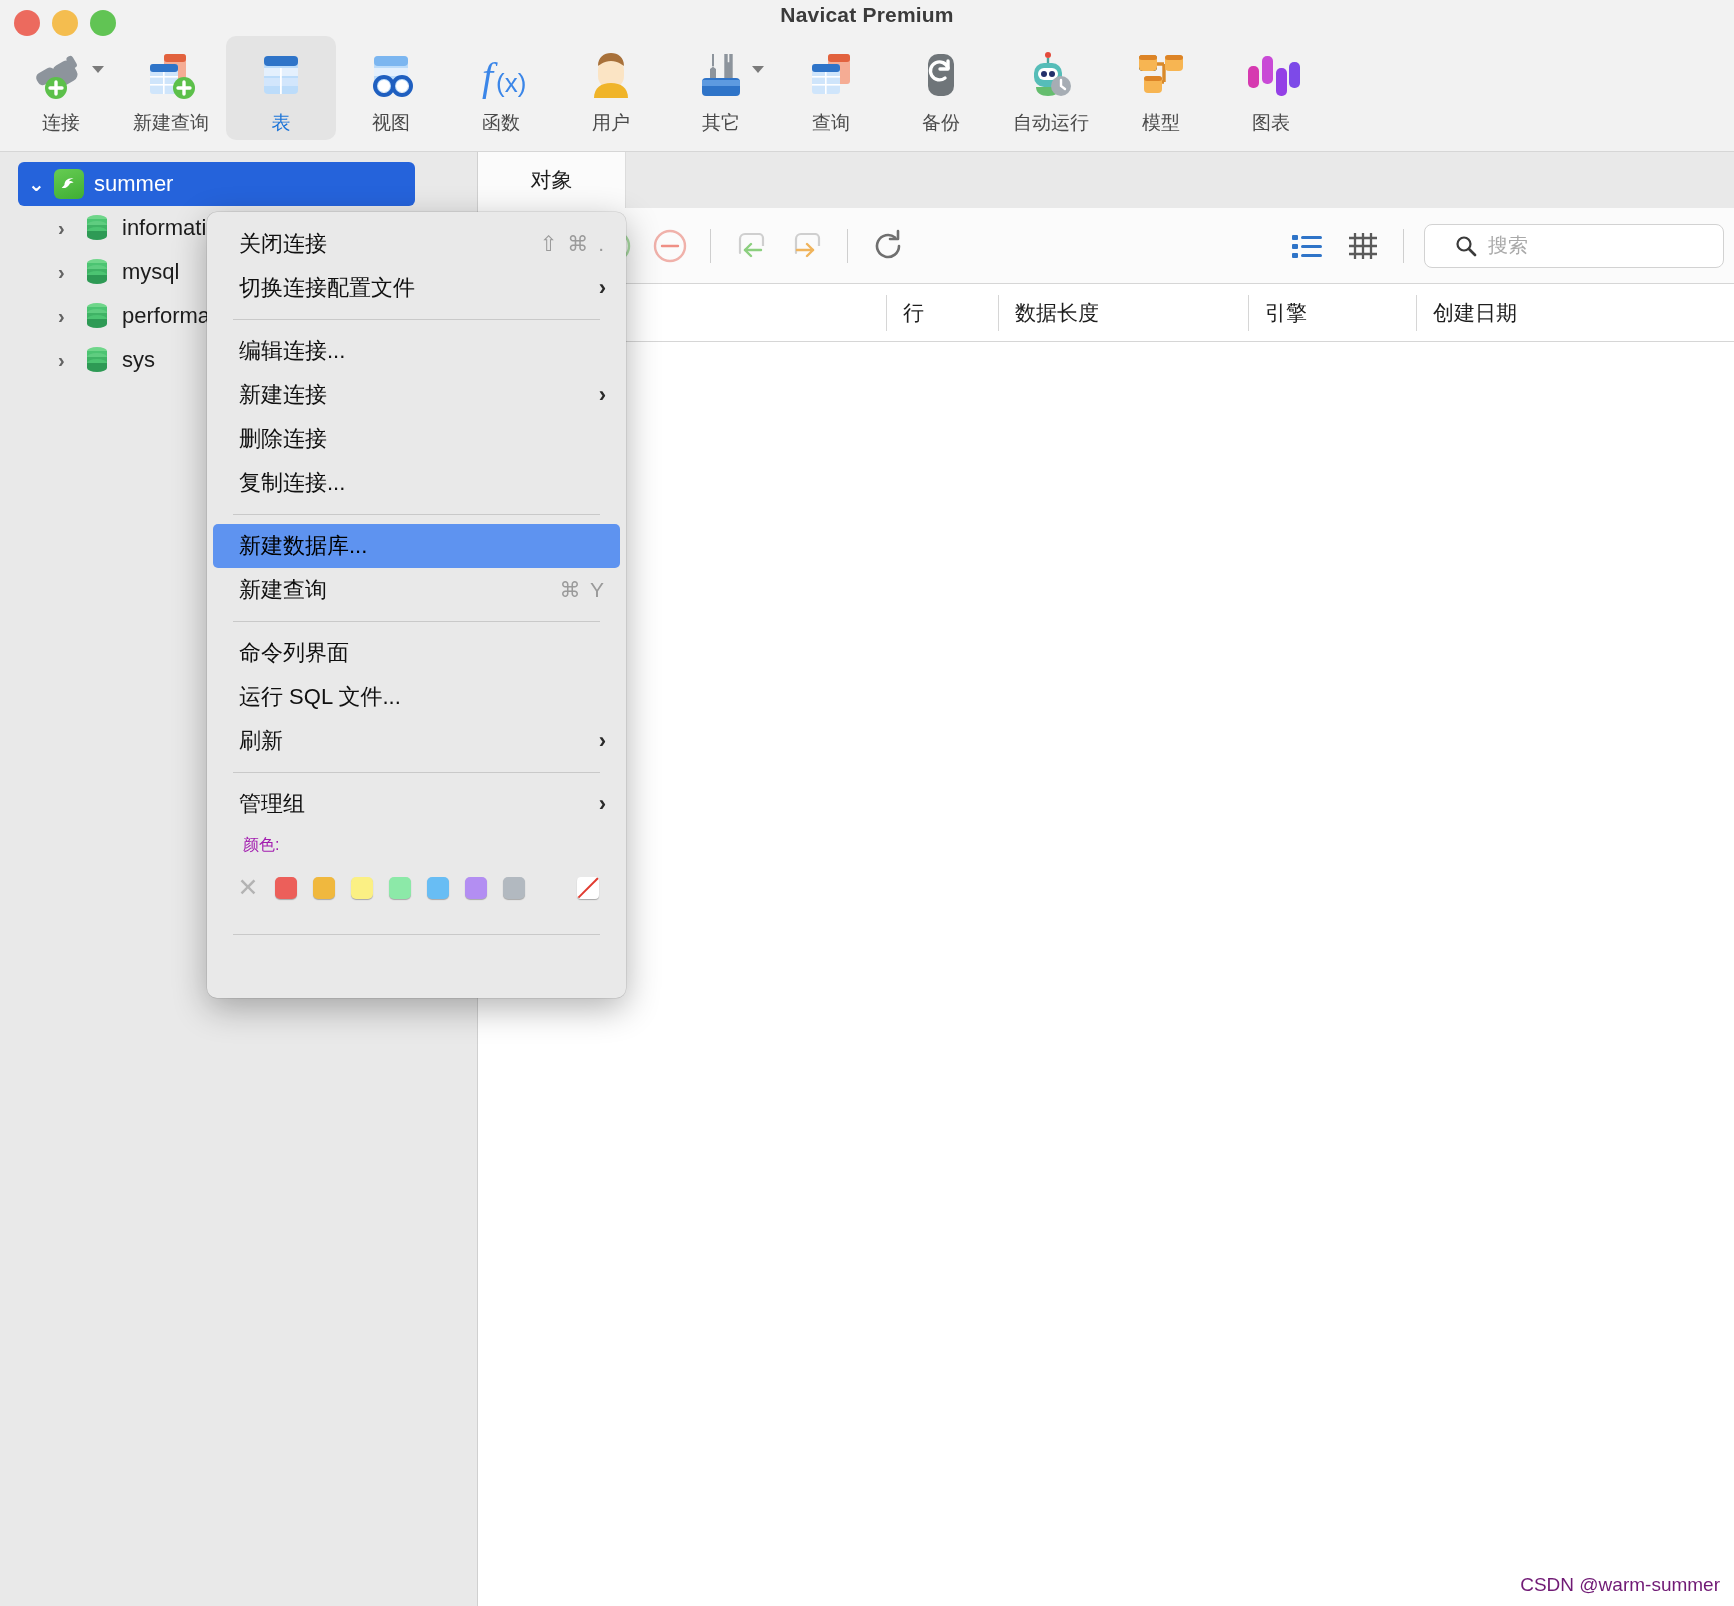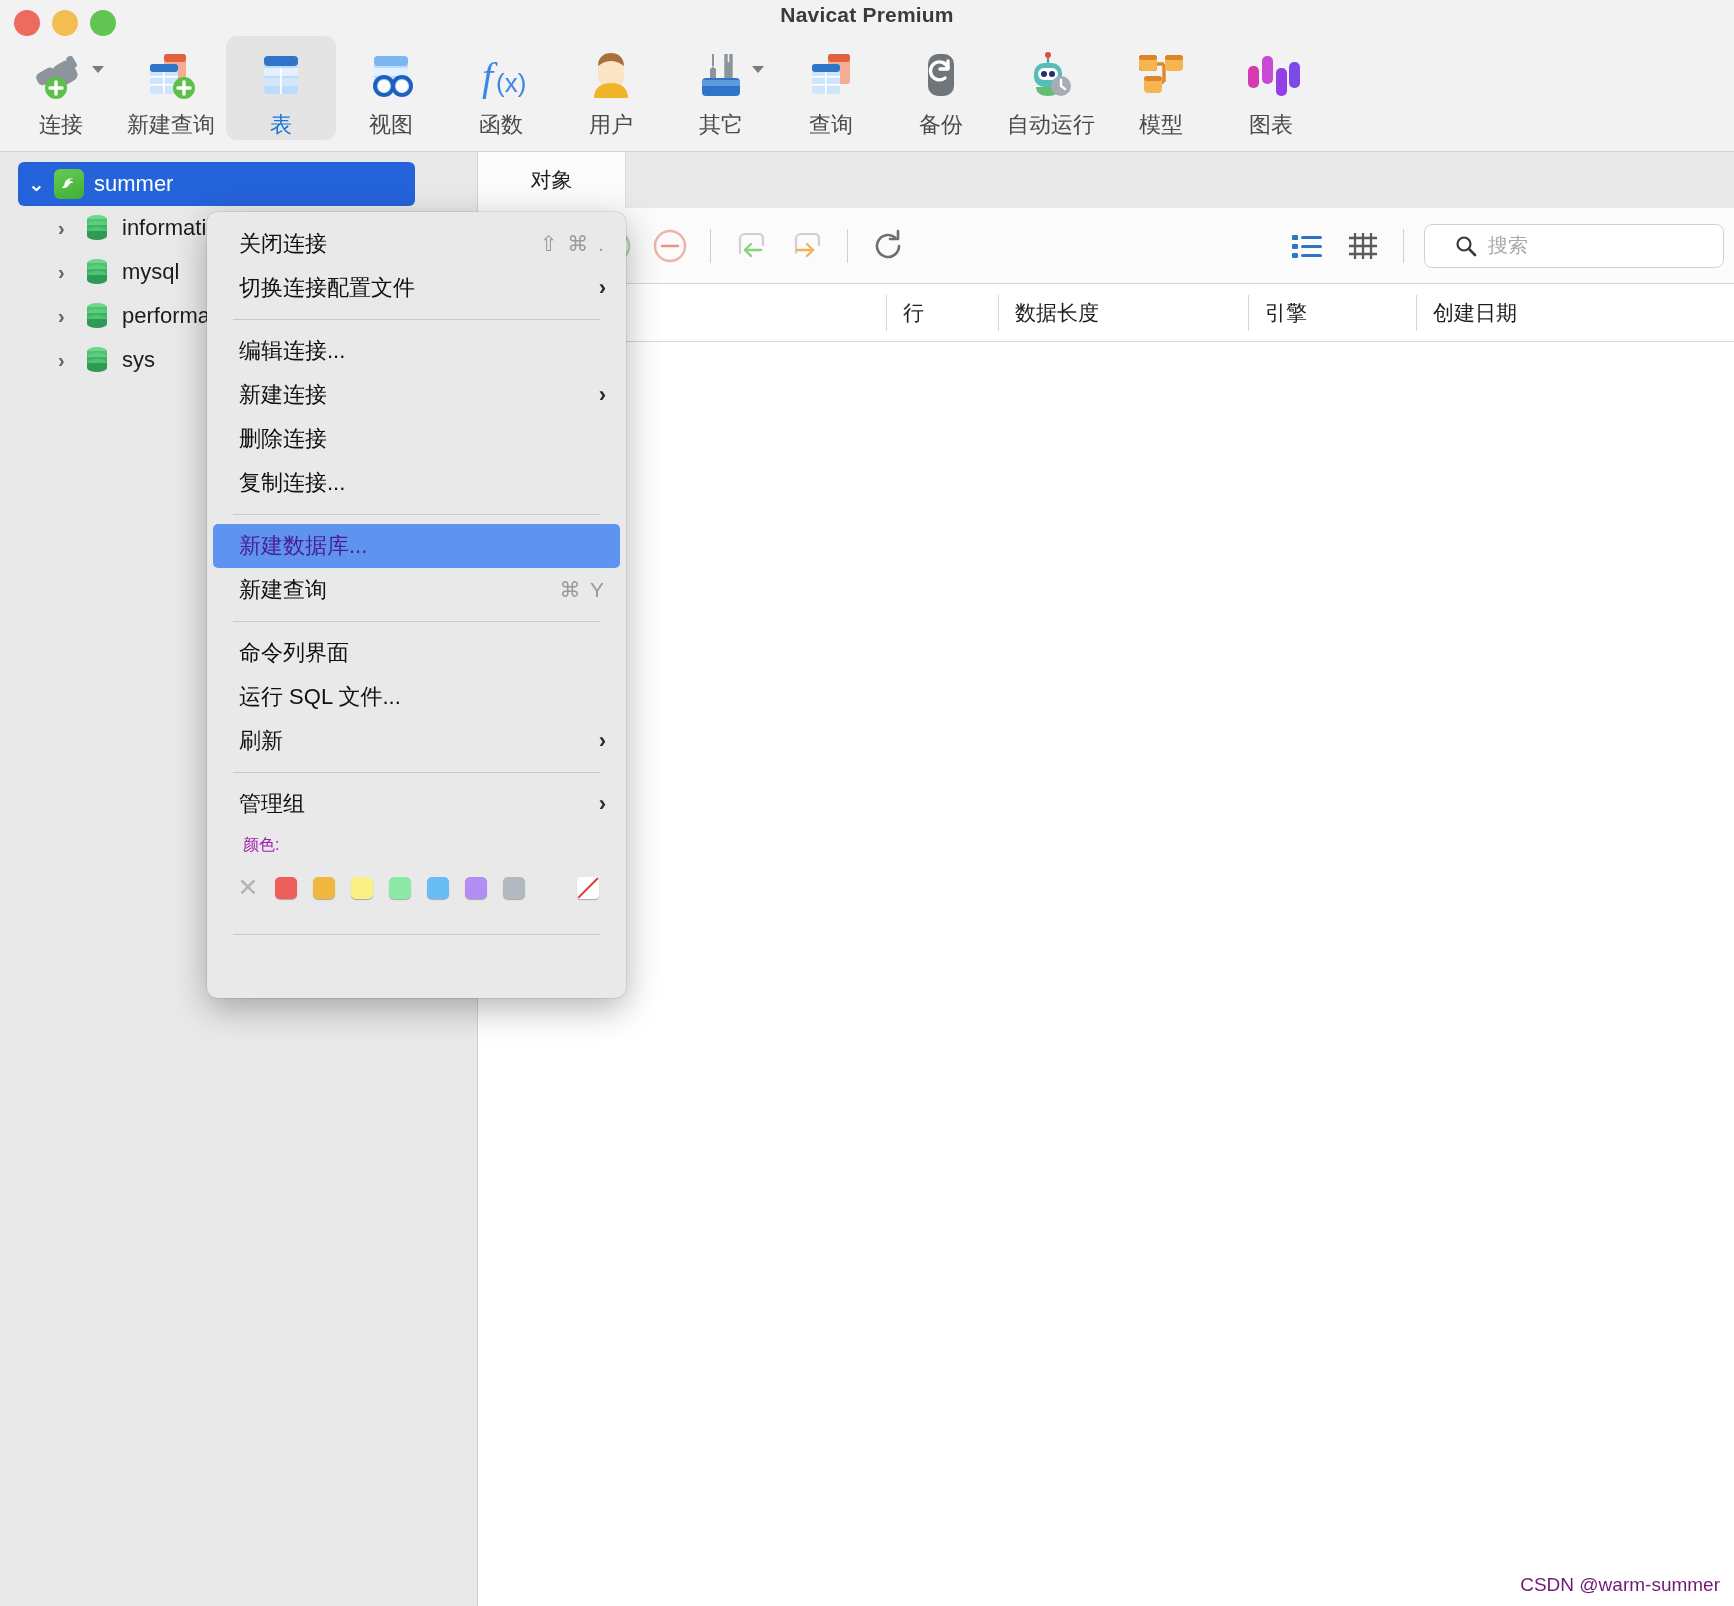--- a/index.html
+++ b/index.html
@@ -39,21 +39,21 @@
   .tbtn {
     width: 110px; height: 104px;
     display: flex; flex-direction: column; align-items: center; justify-content: flex-start;
     padding-top: 12px;
     border-radius: 10px;
     cursor: default;
     position: relative;
   }
   .tbtn.active { background: #e4e4e4; }
   .tbtn .ticon { height: 56px; display: flex; align-items: center; justify-content: center; position: relative; }
-  .tbtn .tlabel { font-size: 22px; color: #4a4a4a; margin-top: 6px; }
+  .tbtn .tlabel { font-size: 19px; color: #4a4a4a; margin-top: 6px; }
   .tbtn.active .tlabel { color: #1a73d8; }
   .caret {
     position: absolute; right: 12px; top: 30px;
     width: 0; height: 0;
     border-left: 6px solid transparent; border-right: 6px solid transparent;
     border-top: 7px solid #7b7b7b;
   }
 
   
   .body {
@@ -152,21 +152,21 @@
     z-index: 50;
   }
   .mi {
     position: relative;
     height: 44px; display: flex; align-items: center;
     padding: 0 14px 0 26px;
     font-size: 22px; color: #101010;
     margin: 0 6px; border-radius: 5px;
     white-space: nowrap;
   }
-  .mi.hl { background: #5e93f0; color: #4c1d95; }
+  .mi.hl { background: #5e93f0; color: #000000; }
   .mi .sc { margin-left: auto; color: #9a9a9a; font-size: 21px; letter-spacing: 2px; }
   .mi .arrow {
     margin-left: auto; color: #2a2a2a; font-size: 22px; font-weight: bold;
   }
   .msep { height: 1px; background: #c9c9c9; margin: 9px 26px; }
   .mcolorlabel { font-size: 16px; color: #a21caf; padding-left: 36px; height: 38px; display: flex; align-items: center; }
   .swatches { display: flex; align-items: center; padding-left: 30px; height: 48px; gap: 16px; }
   .sw { width: 22px; height: 22px; border-radius: 5px; box-shadow: 0 1px 1px rgba(0,0,0,.28); }
   .swx { width: 22px; height: 22px; color: #b3b3b3; font-size: 25px; line-height: 20px; text-align: center; }
   .swnone {

